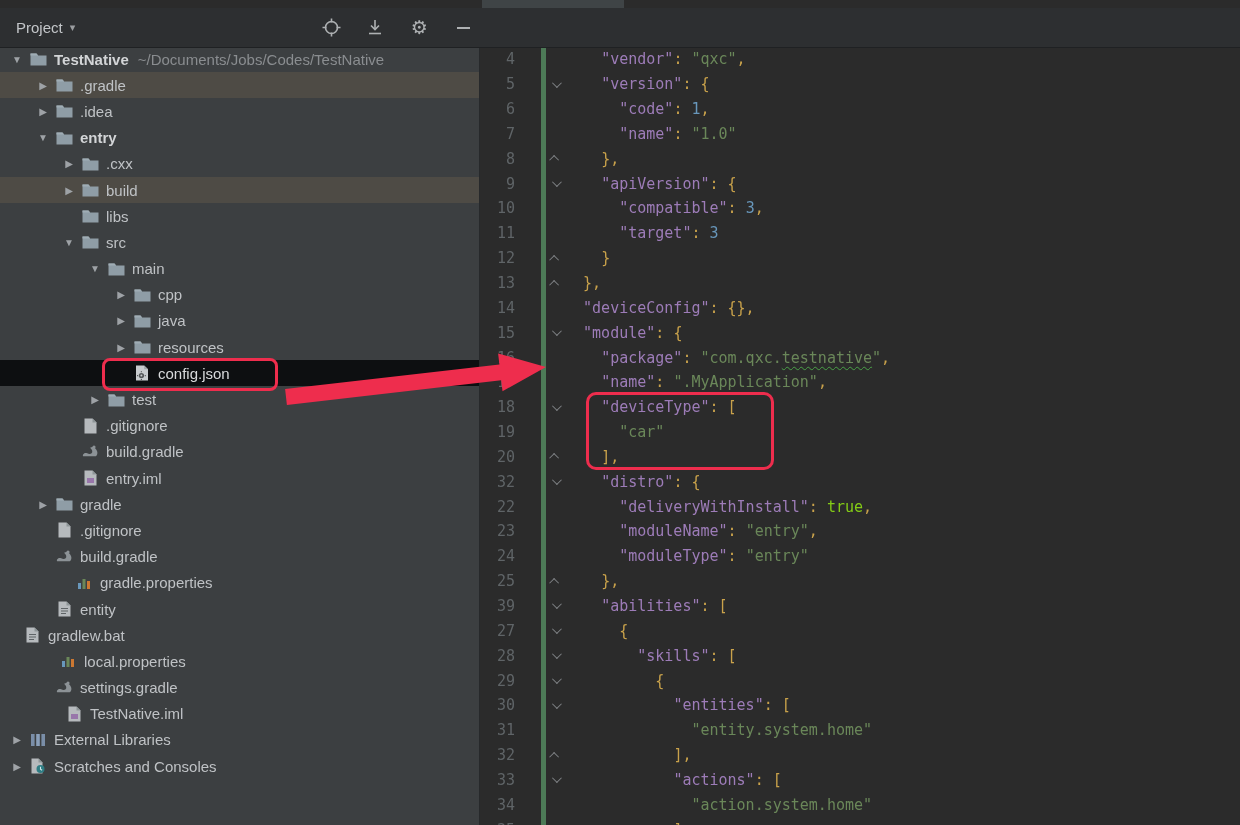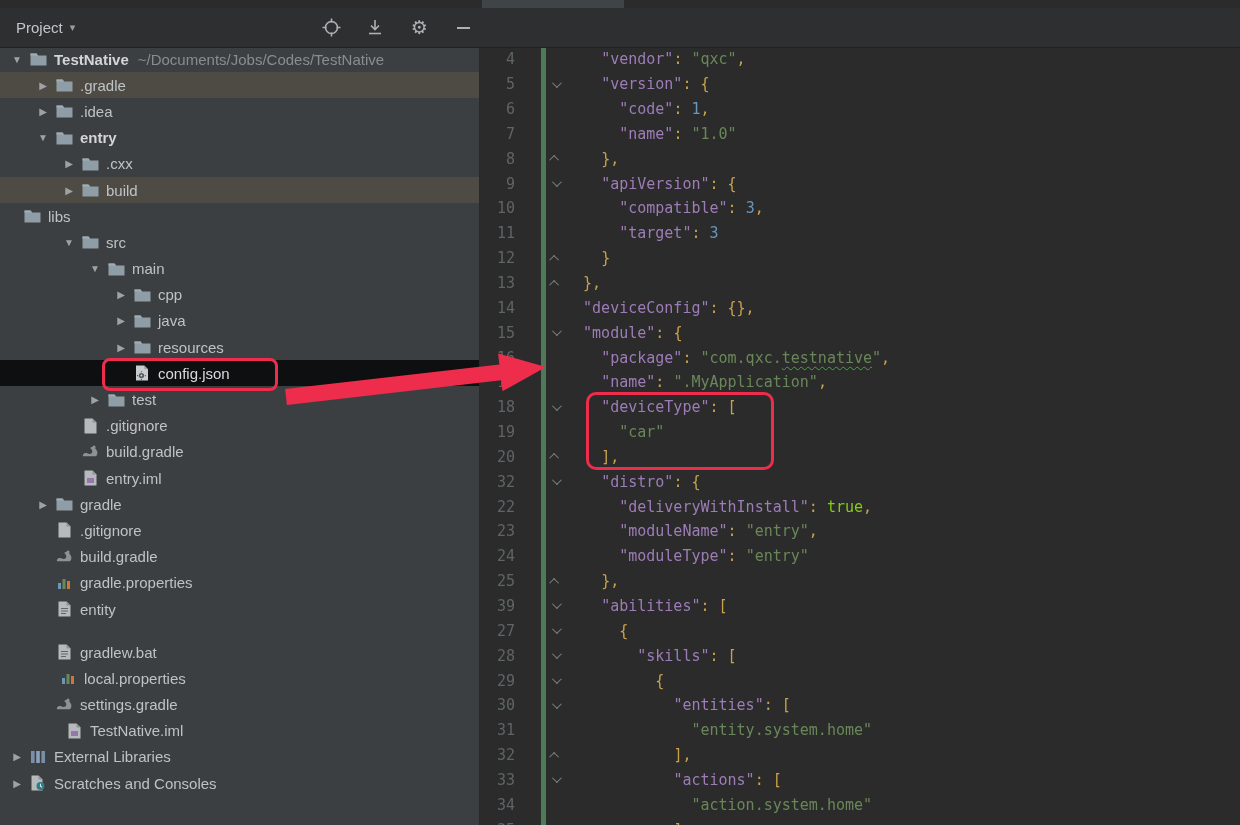--- a/index.html
+++ b/index.html
@@ -150,21 +150,21 @@
       <div class="trow hl" style="padding-left: 58px;">
         <span class="tarrow">▶</span>
         <span class="ticon">
           <svg width="17" height="14" viewBox="0 0 17 14">
             <path fill="#8f9da6" d="M.5 1.5h6l1.6 2h8.4V13.5H.5z"></path>
             <path fill="#a0adb5" d="M.5 1.5h6l1.6 2H.5z"></path>
           </svg>
         </span>
         <span class="tlabel">build</span>
       </div>
-      <div class="trow" style="">
+      <div class="trow" style="padding-left: 58px;">
         <span class="tarrow"></span>
         <span class="ticon">
           <svg width="17" height="14" viewBox="0 0 17 14">
             <path fill="#8f9da6" d="M.5 1.5h6l1.6 2h8.4V13.5H.5z"></path>
             <path fill="#a0adb5" d="M.5 1.5h6l1.6 2H.5z"></path>
           </svg>
         </span>
         <span class="tlabel">libs</span>
       </div>
       <div class="trow" style="padding-left: 58px;">
@@ -294,21 +294,21 @@
       <div class="trow" style="padding-left: 32px;">
         <span class="tarrow"></span>
         <span class="ticon">
           <svg width="16" height="13" viewBox="0 0 16 13">
             <path fill="#8c9296" d="M13.3 3.4C12.1 1.8 10 1.4 8.5 2.5c-.3.2-.3.5 0 .7 1.8 1.5 2.4 3.8 1.1 5-1 1-2.7 1-4.4.1-1.7-.9-3.3-.3-4.1 1.2-.5 1-.2 1.8.4 1.8h11.2c1.6 0 2.7-1.5 2.7-3.4 0-1.6-.7-3.2-2.1-4.5z"></path>
             <circle cx="12" cy="2" r="1.6" fill="#8c9296"></circle>
           </svg>
         </span>
         <span class="tlabel">build.gradle</span>
       </div>
-      <div class="trow" style="padding-left: 32px;">
+      <div class="trow" style="padding-left: 32px; margin-left: 20px;">
         <span class="tarrow"></span>
         <span class="ticon">
           <svg width="14" height="14" viewBox="0 0 14 14">
             <rect x="1" y="7" width="3" height="6" fill="#6897bb"></rect>
             <rect x="5.5" y="3" width="3" height="10" fill="#6a8759"></rect>
             <rect x="10" y="5" width="3" height="8" fill="#cc7832"></rect>
           </svg>
         </span>
         <span class="tlabel">gradle.properties</span>
       </div>
@@ -316,21 +316,21 @@
         <span class="tarrow"></span>
         <span class="ticon">
           <svg width="13" height="16" viewBox="0 0 13 16">
             <path fill="#b6babd" d="M.5 .5h8L12.5 4.5V15.5H.5z"></path>
             <path fill="#8e9598" d="M8.5 .5 12.5 4.5H8.5z"></path>
             <path stroke="#5f6467" stroke-width="1.2" d="M3 7.5h7M3 10h7M3 12.5h5"></path>
           </svg>
         </span>
         <span class="tlabel">entity</span>
       </div>
-      <div class="trow" style="padding-left: 32px; margin-top: 17px;">
+      <div class="trow" style="">
         <span class="tarrow"></span>
         <span class="ticon">
           <svg width="13" height="16" viewBox="0 0 13 16">
             <path fill="#b6babd" d="M.5 .5h8L12.5 4.5V15.5H.5z"></path>
             <path fill="#8e9598" d="M8.5 .5 12.5 4.5H8.5z"></path>
             <path stroke="#5f6467" stroke-width="1.2" d="M3 7.5h7M3 10h7M3 12.5h5"></path>
           </svg>
         </span>
         <span class="tlabel">gradlew.bat</span>
       </div>

